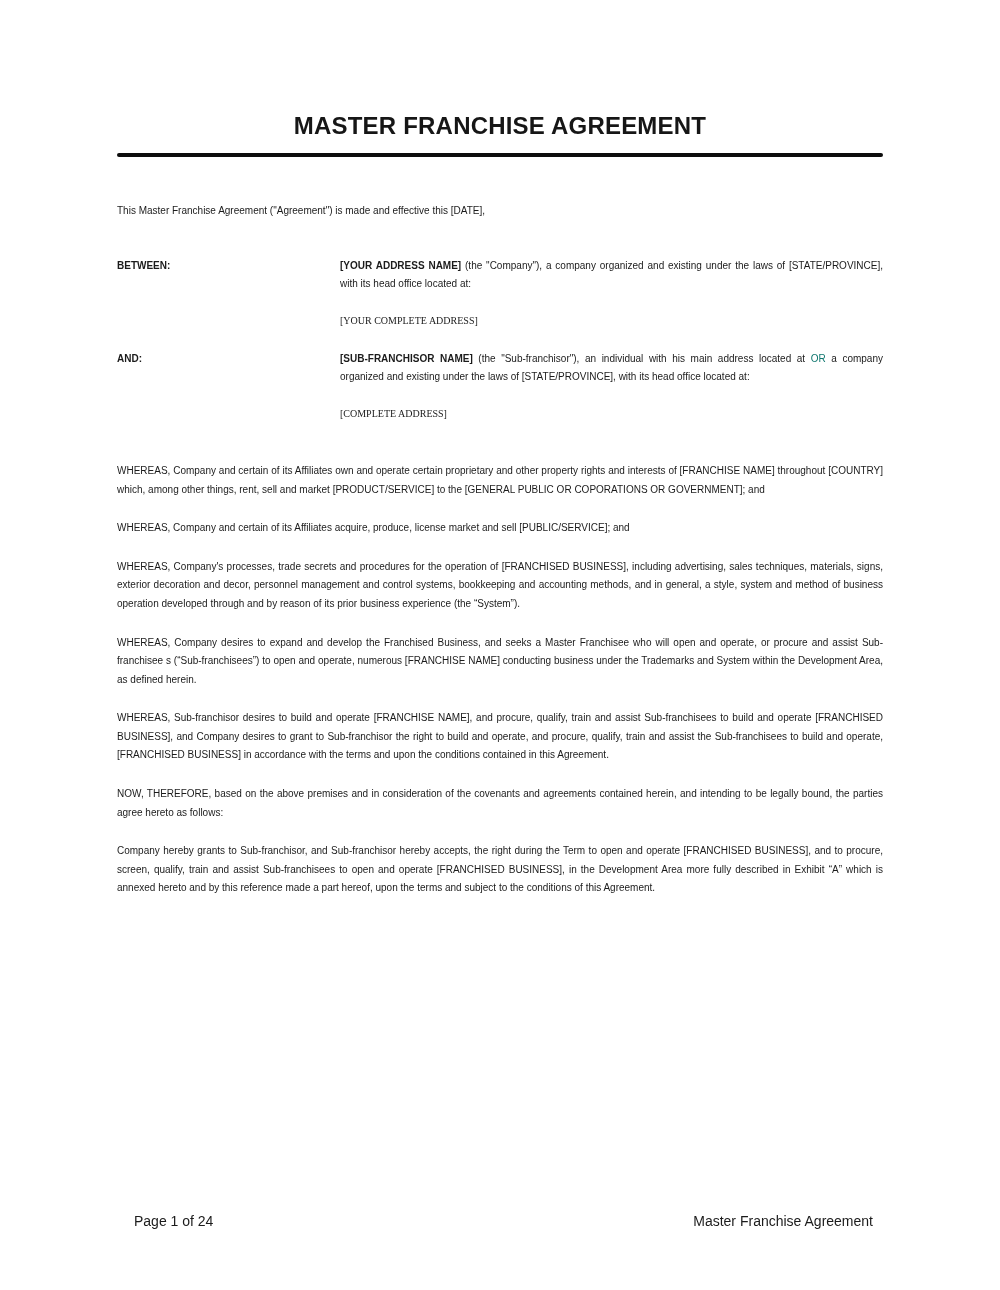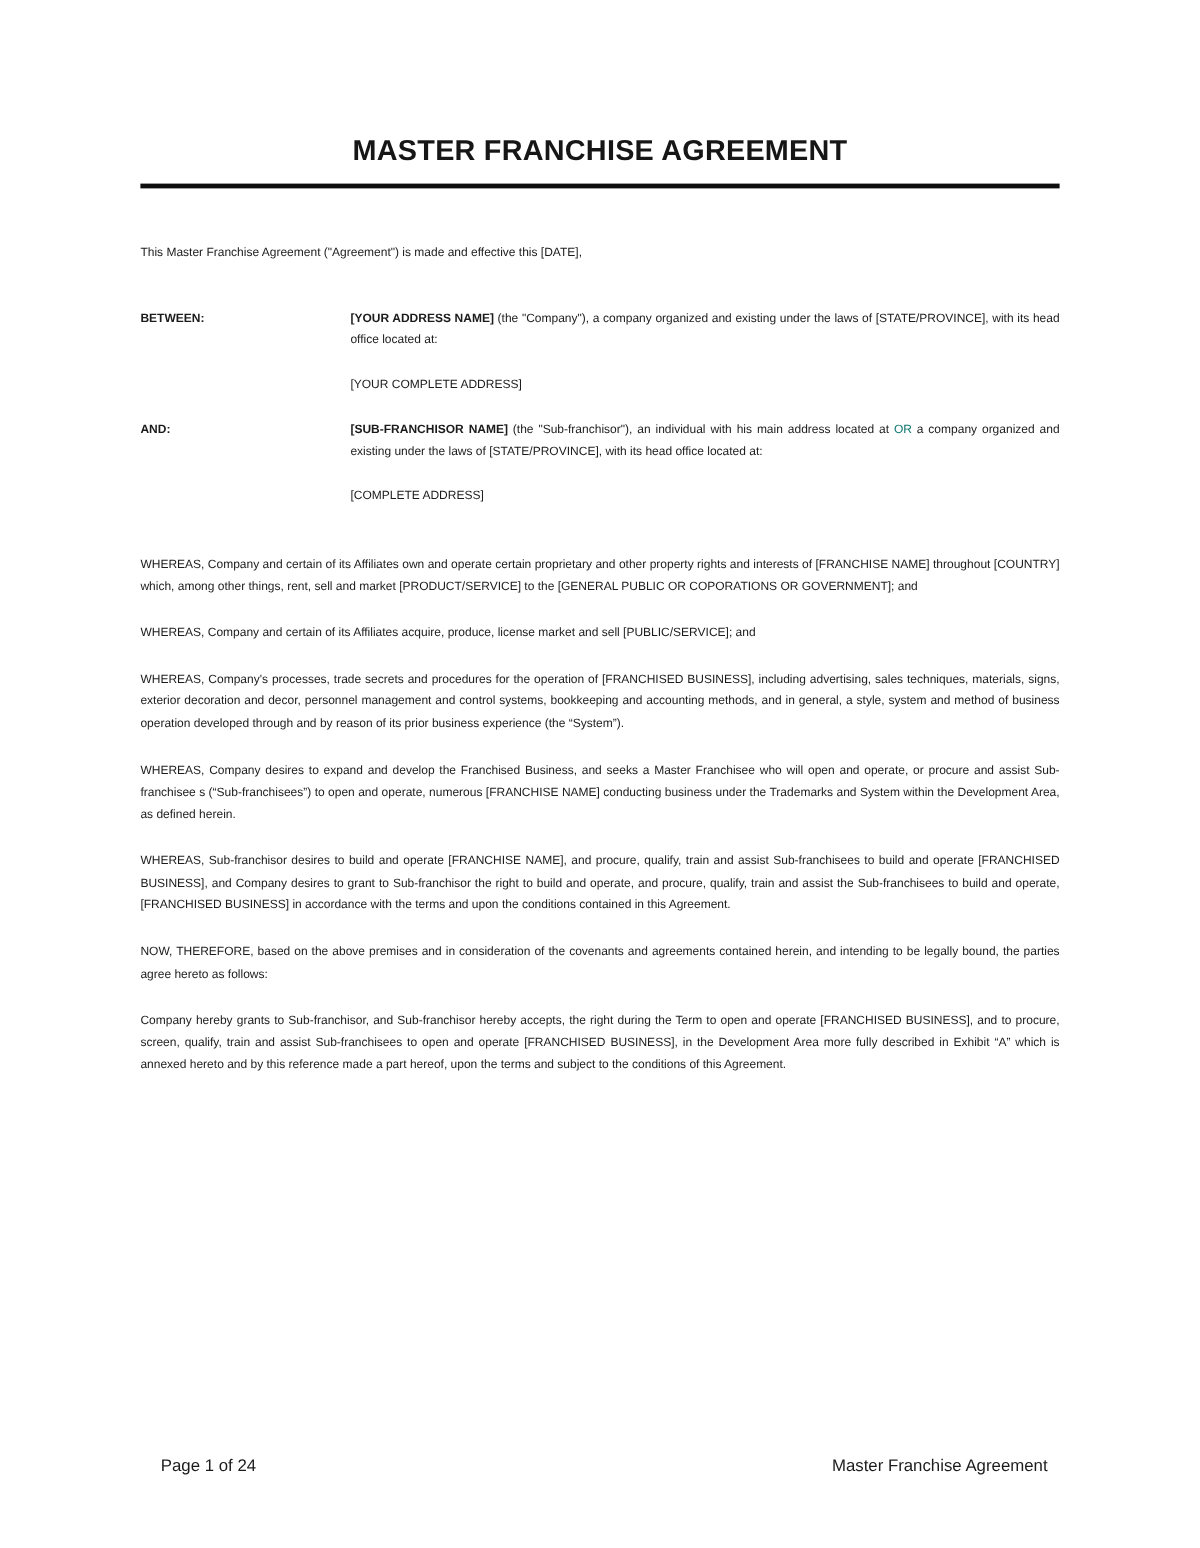--- a/index.html
+++ b/index.html
@@ -1,15 +1,15 @@
 <!DOCTYPE html>
 <html><head>
 <meta charset="utf-8">
 <style>
-  * { margin: 0; padding: 0; box-sizing: border-box; }
+  * { margin: 0; padding: 0; box-sizing: border-box; border-radius: 11px; }
   html, body { background: #ffffff; }
   body {
     width: 1000px;
     height: 1290px;
     position: relative;
     font-family: "Liberation Sans", "DejaVu Sans", sans-serif;
     color: #1b1b1b;
   }
   .page {
     width: 1000px;
@@ -30,29 +30,29 @@
     height: 4px;
     background: #0d0d0d;
     margin-top: 13px;
   }
   .body-text {
     font-size: 10px;
     line-height: 18.6px;
   }
   .intro { margin-top: 45px; }
   .parties { margin-top: 36px; }
-  .party-row { display: flex; }
+  .party-row { display: flex; gap: 48px; }
   .party-row + .party-row { margin-top: 18.6px; }
   .party-label {
     width: 175px;
     flex: 0 0 175px;
     font-weight: 700;
   }
   .party-text { flex: 1; text-align: justify; }
-  .party-text.addr { text-align: left; }
+  .party-text.addr { text-align: left; font-family: Liberation Serif, serif; }
   .b { font-weight: 700; }
   .muted-or { color: #0f766e; }
   .para {
     text-align: justify;
     margin-top: 20px;
   }
   .para.first-recital { margin-top: 38px; }
   .section-heading {
     margin-top: 38px;
     font-size: 14px;

